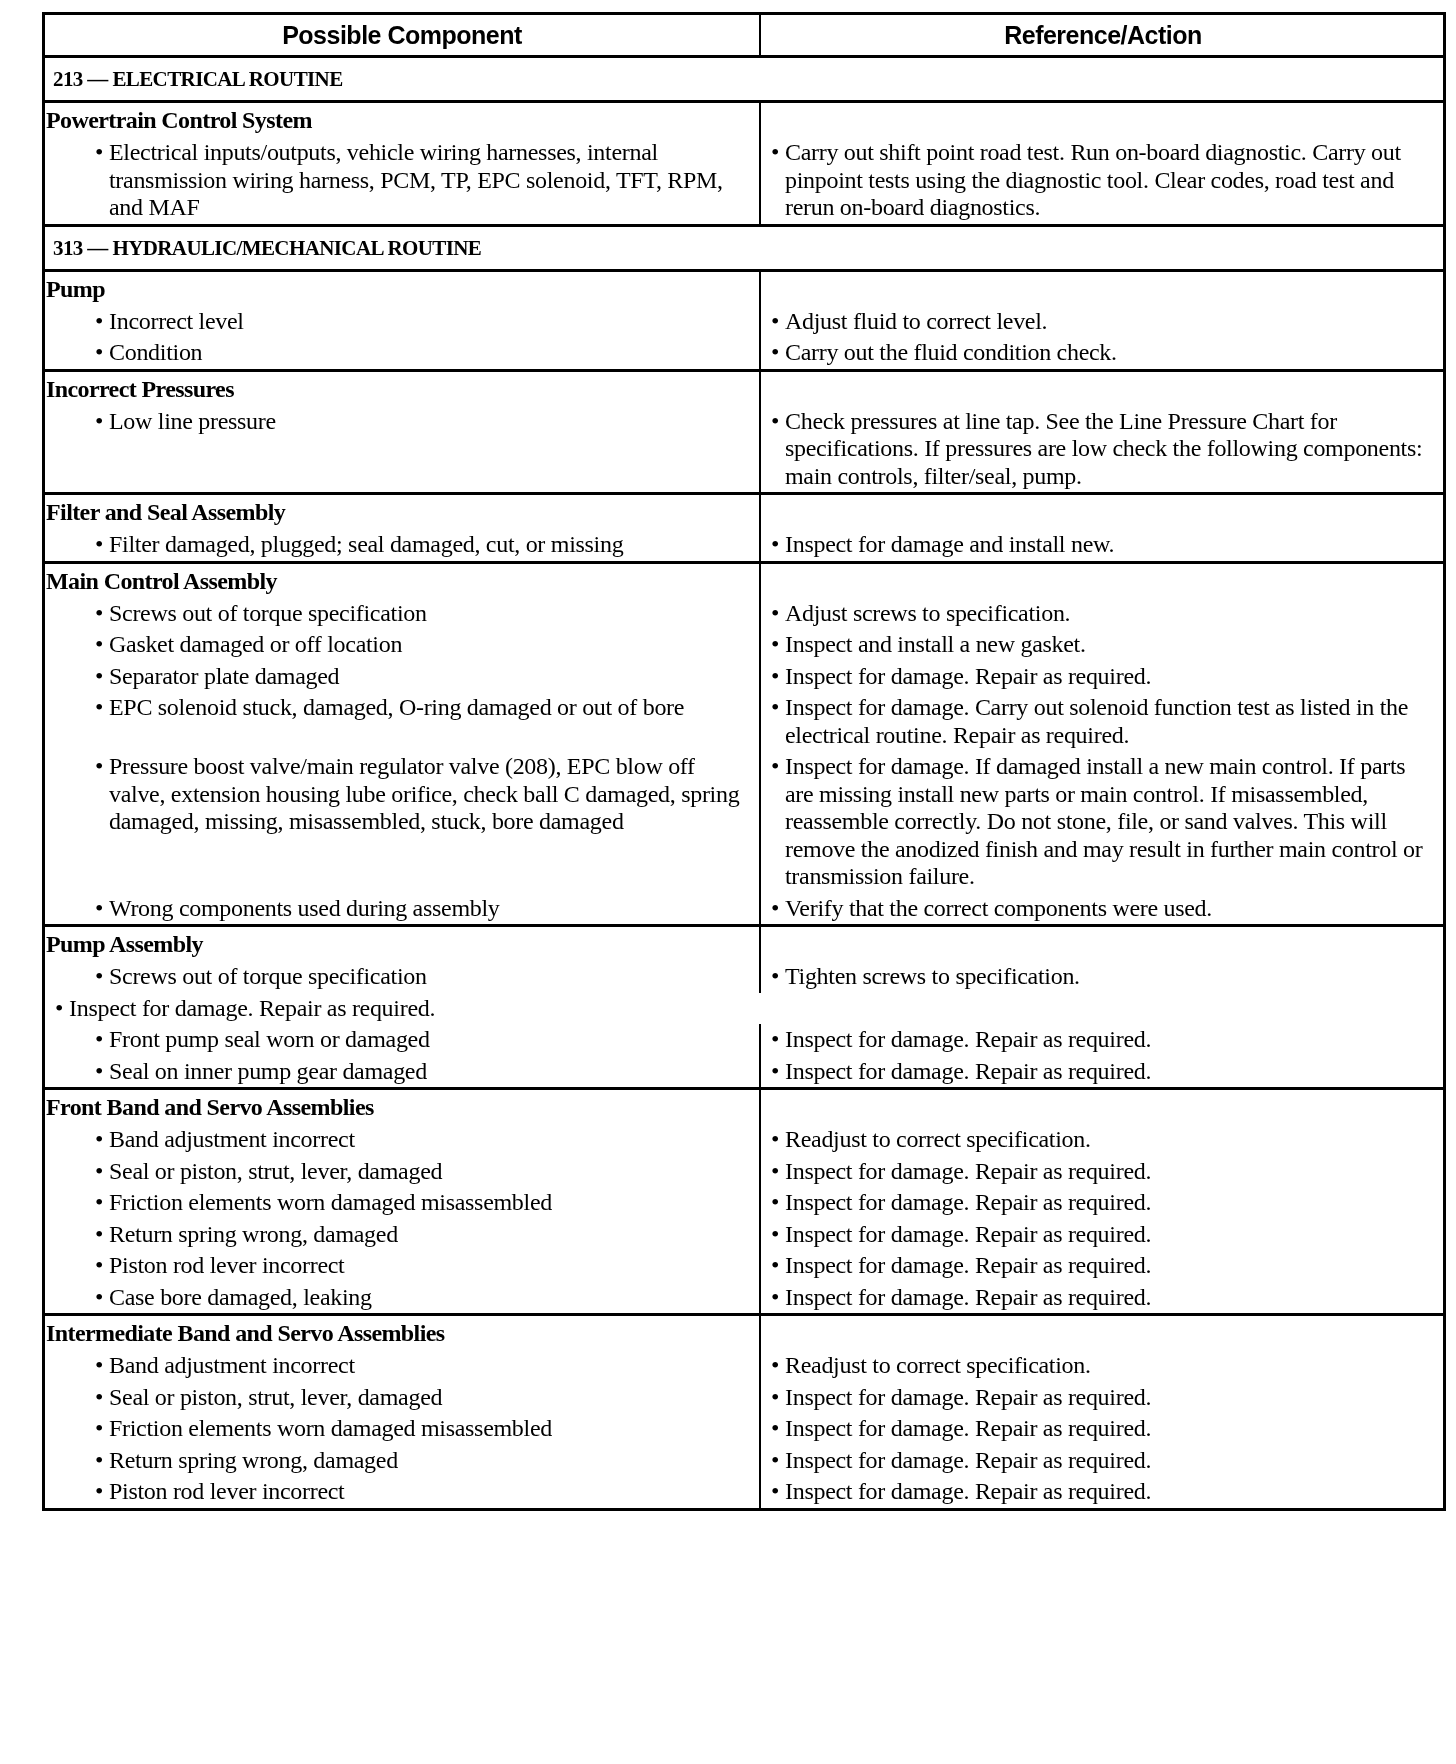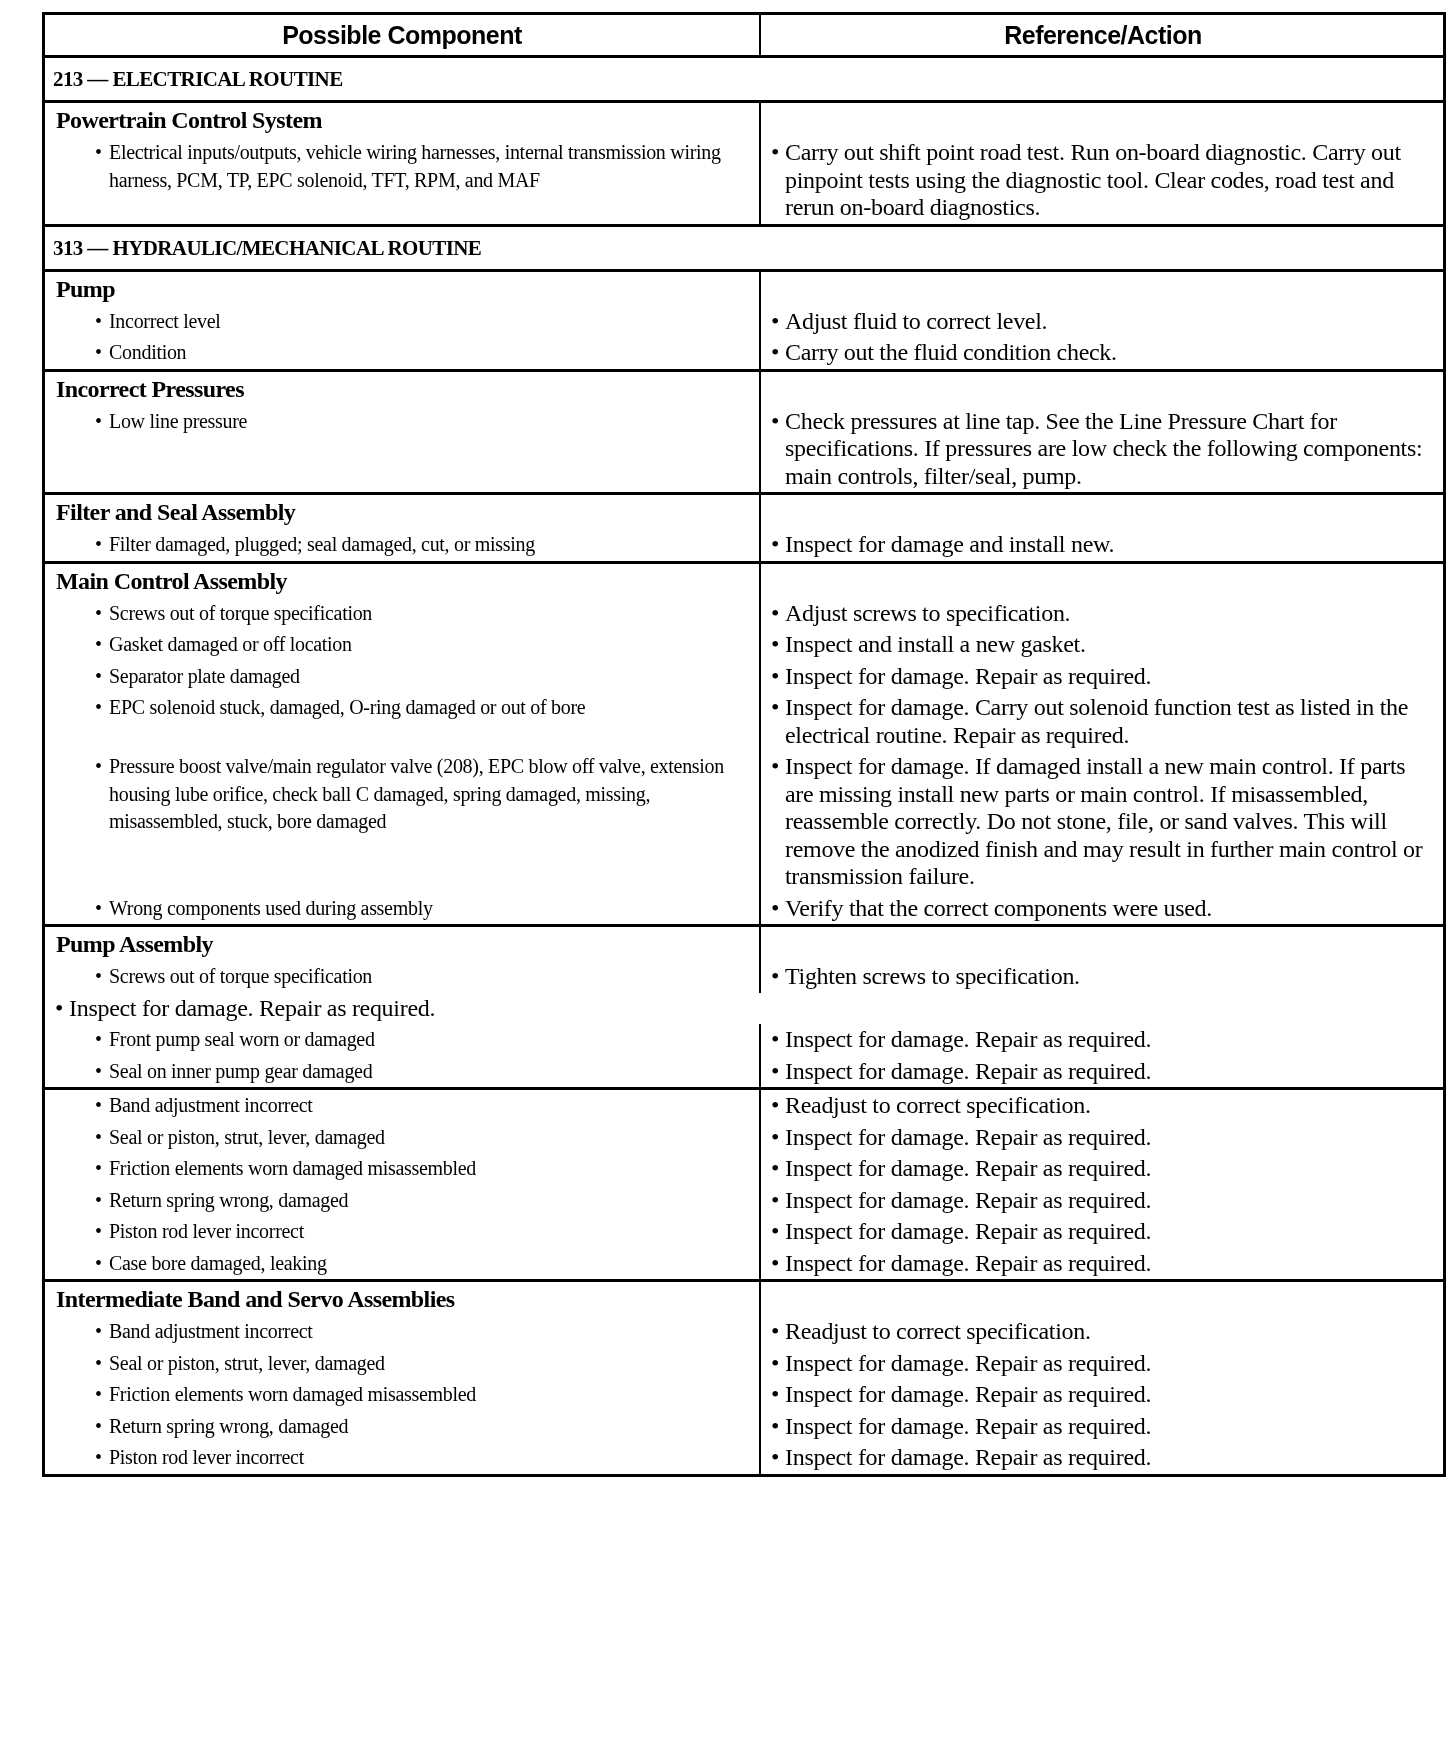--- a/index.html
+++ b/index.html
@@ -13,32 +13,32 @@
   .c1 { width:716px; border-right:2px solid #000; padding:0 8px 0 8px; }
   .c2 { flex:1; padding:0 8px 0 10px; }
   .hdr { height:40px; align-items:center; }
   .hdr .cell { font-family:"Liberation Sans","DejaVu Sans",sans-serif; font-weight:bold;
                font-size:25px; text-align:center; letter-spacing:-0.5px; line-height:40px; }
   .section { height:42px; }
   .section .full { width:100%; padding:0 8px; font-weight:bold; font-size:21px;
                    line-height:42px; letter-spacing:-0.6px; }
   .group-title { font-weight:bold; font-size:24px; letter-spacing:-0.6px; line-height:34px;
                  height:34px; }
-  .item { font-size:20px; line-height:27.5px; letter-spacing:-0.3px; padding-left:56px;
+  .item { font-size:24px; line-height:27.5px; letter-spacing:-0.3px; padding-left:56px;
           text-indent:-14px; }
   .item .b { display:inline-block; width:14px; text-indent:0; }
   .act { font-size:24px; line-height:27.5px; letter-spacing:-0.3px; padding-left:24px;
          text-indent:-14px; }
   .act .b { display:inline-block; width:14px; text-indent:0; }
   .pair { display:flex; }
   .pair > .l { width:716px; box-sizing:border-box; border-right:2px solid #000; padding:2px 8px 2px 8px; }
   .pair > .r { flex:1; padding:2px 8px 2px 0; }
   .block { display:flex; flex-direction:column; }
   .title-line { display:flex; }
-  .title-line > .l { width:716px; box-sizing:border-box; border-right:2px solid #000; padding:0 11px; }
+  .title-line > .l { width:716px; box-sizing:border-box; border-right:2px solid #000; padding:0 1px; }
   .title-line > .r { flex:1; }
 </style>
 </head>
 <body>
 
 <div class="tbl" id="tbl">
   <div class="row hdr">
     <div class="cell c1">Possible Component</div>
     <div class="cell c2">Reference/Action</div>
   </div>
@@ -196,20 +196,21 @@
         <div class="l">
           <div class="item"><span class="b">•</span><span>Seal on inner pump gear damaged</span></div>
         </div>
         <div class="r">
           <div class="act"><span class="b">•</span><span>Inspect for damage. Repair as required.</span></div>
         </div>
       </div>
     </div>
     <div class="row block">
       <div class="title-line">
+        <div class="l group-title">Front Band and Servo Assemblies</div>
         <div class="r"></div>
       </div>
       <div class="pair">
         <div class="l">
           <div class="item"><span class="b">•</span><span>Band adjustment incorrect</span></div>
         </div>
         <div class="r">
           <div class="act"><span class="b">•</span><span>Readjust to correct specification.</span></div>
         </div>
       </div>

